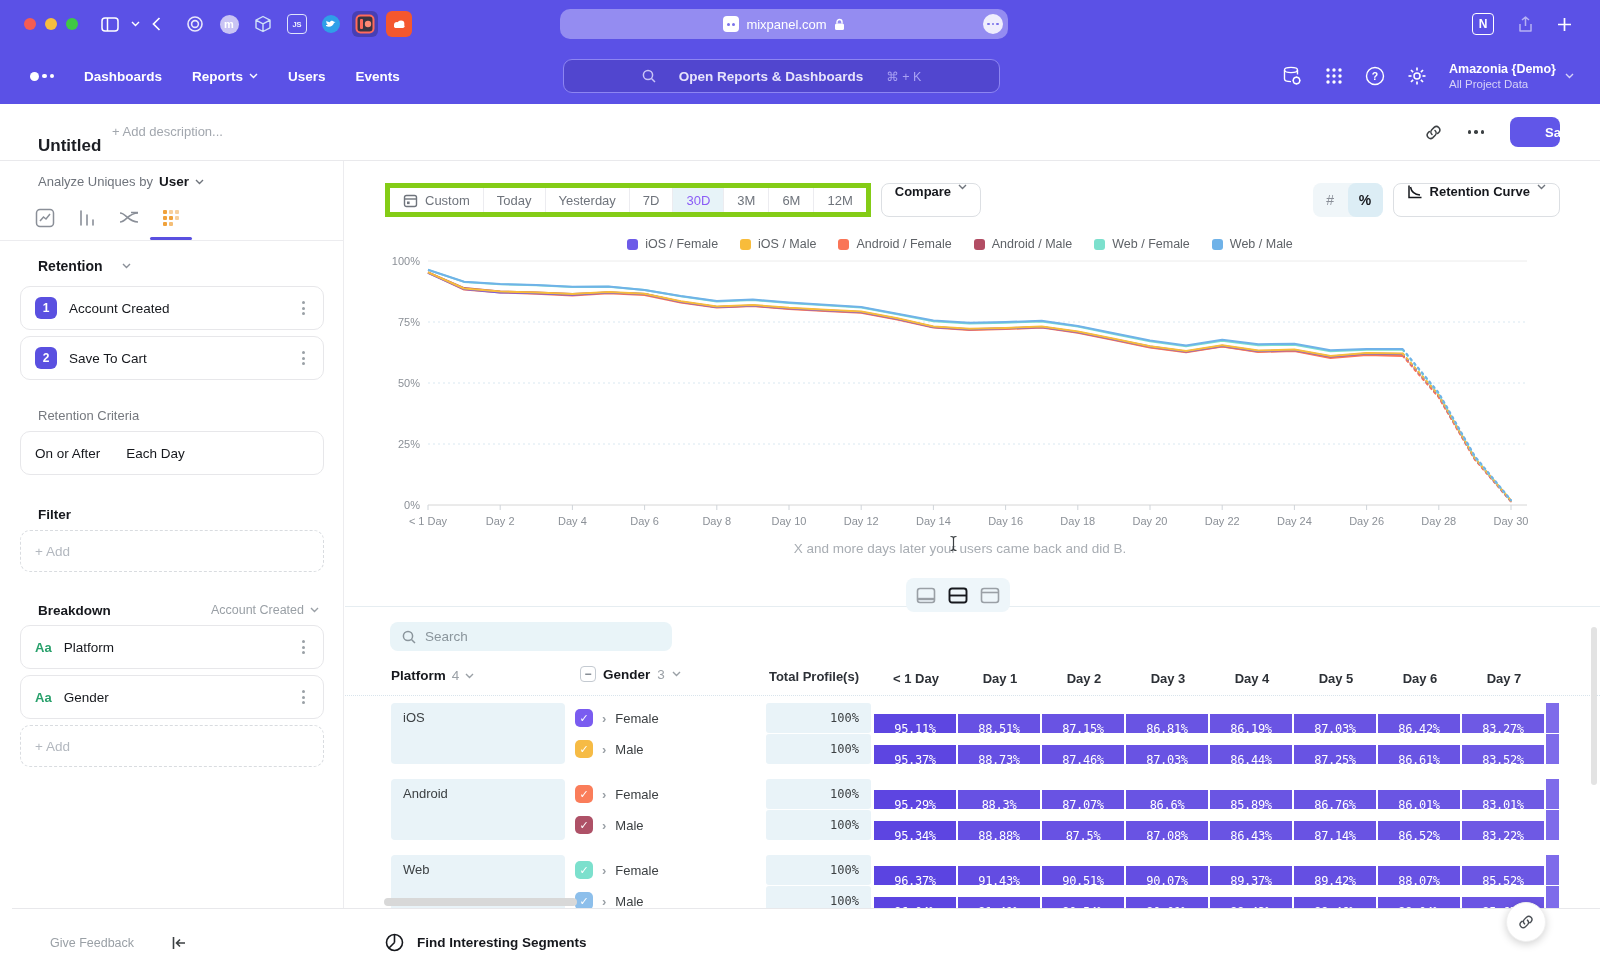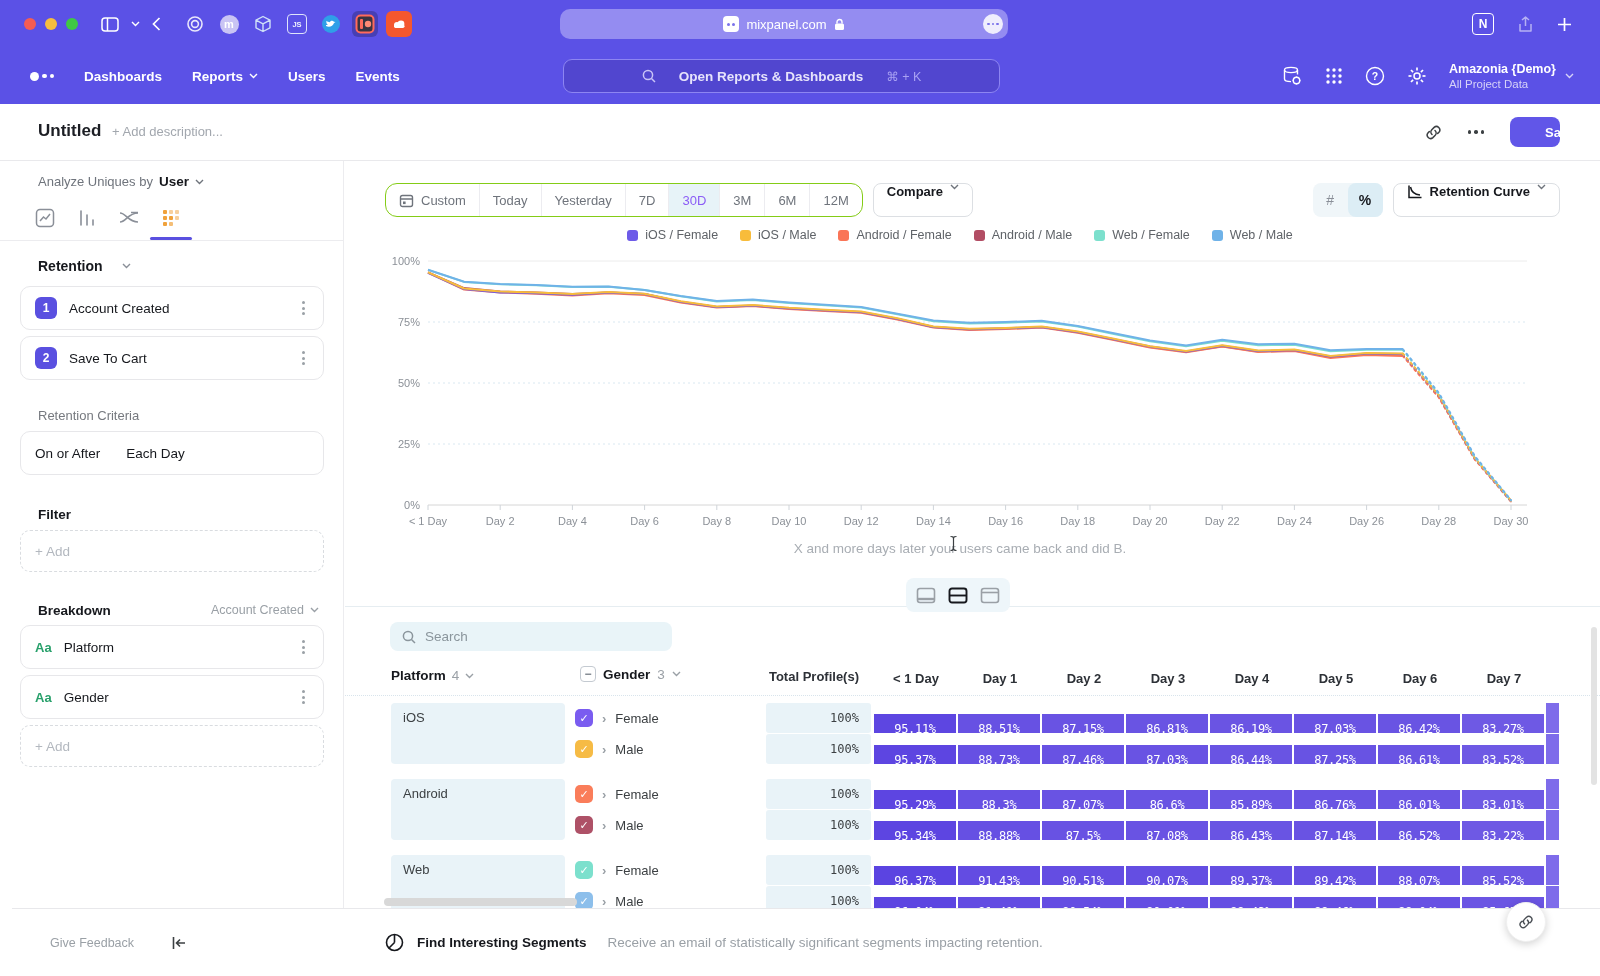--- a/index.html
+++ b/index.html
@@ -34,21 +34,21 @@
               border-radius:9px;background:#5146cf;display:flex;align-items:center;justify-content:center;gap:23px;}
   .nav-search .ph{color:#e6e3fb;font-size:13.5px;font-weight:600;}
   .nav-search .sc{color:#a9a2f3;font-size:12.5px;}
   .nav-right{position:absolute;top:48px;right:26px;height:56px;display:flex;align-items:center;gap:22px;color:#fff;}
   .proj{display:flex;align-items:center;gap:9px;cursor:pointer;}
   .proj .nm{font-size:12.5px;font-weight:bold;color:#fff;line-height:15px;}
   .proj .sub{font-size:11.5px;color:#d6d2f8;line-height:14px;}
 
   
   .report-header{position:absolute;top:104px;left:0;right:0;height:56px;background:#fff;border-bottom:1px solid #e9e9ec;}
-  .rh-title{position:absolute;left:38px;top:17px;font-size:17px;font-weight:bold;color:#1c1e24;}
+  .rh-title{position:absolute;left:38px;top:32px;font-size:17px;font-weight:bold;color:#1c1e24;}
   .rh-desc{position:absolute;left:112px;top:20px;font-size:13px;color:#a2a7ae;cursor:text;}
   .rh-right{position:absolute;right:40px;top:13px;display:flex;align-items:center;gap:26px;}
   .dots3{display:flex;gap:3px;}
   .dots3 i{width:3.5px;height:3.5px;border-radius:50%;background:#3c4043;}
   .save-btn{width:50px;height:30px;border:none;border-radius:8px;background:#6156e8;color:#fff;font-size:13px;
             font-weight:600;cursor:pointer;font-family:inherit;padding-left:35px;}
 
   
   .sidebar{position:absolute;top:161px;left:0;width:344px;bottom:68px;background:#fff;border-right:1px solid #ececef;box-sizing:border-box;}
   .an-row{position:absolute;left:38px;top:13px;display:flex;align-items:center;gap:6px;font-size:13px;color:#6f747c;}
@@ -69,31 +69,31 @@
   .aa{color:#28a06b;font-size:13px;font-weight:bold;}
   .bd-scope{position:absolute;right:24px;display:flex;align-items:center;gap:6px;font-size:12.5px;color:#9aa0a6;cursor:pointer;}
   .side-foot{position:absolute;left:0;bottom:0;width:344px;height:68px;border-top:1px solid #e8e8eb;border-right:1px solid #ececef;
              box-sizing:border-box;display:flex;align-items:center;background:#fff;margin-left:12px;}
   .side-foot span{margin-left:38px;font-size:12.5px;color:#9aa0a6;cursor:pointer;}
   .collapse{margin-left:auto;margin-right:26px;cursor:pointer;}
 
   
   .main{position:absolute;top:161px;left:345px;right:0;bottom:68px;background:#fff;overflow:hidden;}
   .controls-row{position:absolute;top:22px;left:40px;right:40px;height:34px;display:flex;align-items:center;}
-  #date-group{display:flex;height:34px;box-sizing:border-box;border:1px solid #84cc16;border-radius:12px;overflow:hidden;background:#fff;}
+  #date-group{display:flex;height:34px;box-sizing:border-box;border:5px solid #84cc16;border-radius:0;overflow:hidden;background:#fff;}
   .date-btn{display:flex;align-items:center;gap:7px;padding:0 13px;font-size:13px;color:#6f747c;border-right:1px solid #ececf0;cursor:pointer;}
   .date-btn:last-child{border-right:none;}
   .date-btn.active{background:#e7f3f8;color:#8b5cf6;font-weight:normal;}
   .btn{display:flex;align-items:flex-start;gap:7px;height:34px;box-sizing:border-box;border:1px solid #dcdfe3;border-radius:8px;
        padding:0 13px;font-size:13px;font-weight:600;color:#16181d;background:#fff;cursor:pointer;}
   .mode-group{display:flex;align-items:center;background:#f0f6f9;border-radius:8px;height:34px;}
   .mode{width:35px;height:34px;display:flex;align-items:center;justify-content:center;font-size:14px;color:#8a8f98;cursor:pointer;}
   .mode.active{background:#dcedf5;color:#16181d;font-weight:bold;border-radius:8px;}
 
-  .legend{position:absolute;top:67px;left:40px;width:1150px;display:flex;justify-content:center;gap:22px;}
+  .legend{position:absolute;top:76px;left:40px;width:1150px;display:flex;justify-content:center;gap:22px;}
   .lg-item{display:flex;align-items:center;gap:7px;font-size:12.5px;color:#5f6368;}
   .lg-sw{width:11px;height:11px;border-radius:3px;}
 
   #chart{position:absolute;top:92px;left:40px;}
   .caption{position:absolute;top:380px;left:40px;width:1150px;text-align:center;font-size:13.5px;color:#a8adb3;}
   .ibeam{position:absolute;top:374px;left:604px;}
 
   .table-divider{position:absolute;top:445px;left:0;right:0;border-top:1px solid #e6edf1;}
   .view-toggles{position:absolute;top:417px;left:561px;width:104px;height:34px;background:#eef6fa;border-radius:8px;
                 display:flex;align-items:center;justify-content:space-around;padding:0 4px;box-sizing:border-box;}
@@ -747,21 +747,20 @@
   </main>
 
   <div class="bottom-bar">
     <span>
       <svg width="19" height="19" viewBox="0 0 19 19">
           <circle cx="9.5" cy="9.5" r="8" fill="none" stroke="#16181d" stroke-width="1.6"></circle>
           <path d="M9.5 9.5V1.5 M9.5 9.5 3.8 15.2" fill="none" stroke="#16181d" stroke-width="1.6"></path>
         </svg>
     </span>
     <span class="bb-title">Find Interesting Segments</span>
-    <span class="bb-desc">Receive an email of statistically significant segments impacting retention.</span>
   </div>
 
   <div class="float-link">
     <svg width="16" height="16" viewBox="0 0 17 17">
         <path d="M7 10.5a3.4 3.4 0 0 1-.2-4.8l2.3-2.3a3.4 3.4 0 0 1 4.8 4.8l-1.2 1.2 M10 6.5a3.4 3.4 0 0 1 .2 4.8l-2.3 2.3a3.4 3.4 0 0 1-4.8-4.8l1.2-1.2" fill="none" stroke="#4a4f55" stroke-width="1.5" stroke-linecap="round"></path>
       </svg>
   </div>
 
 </div>
 

